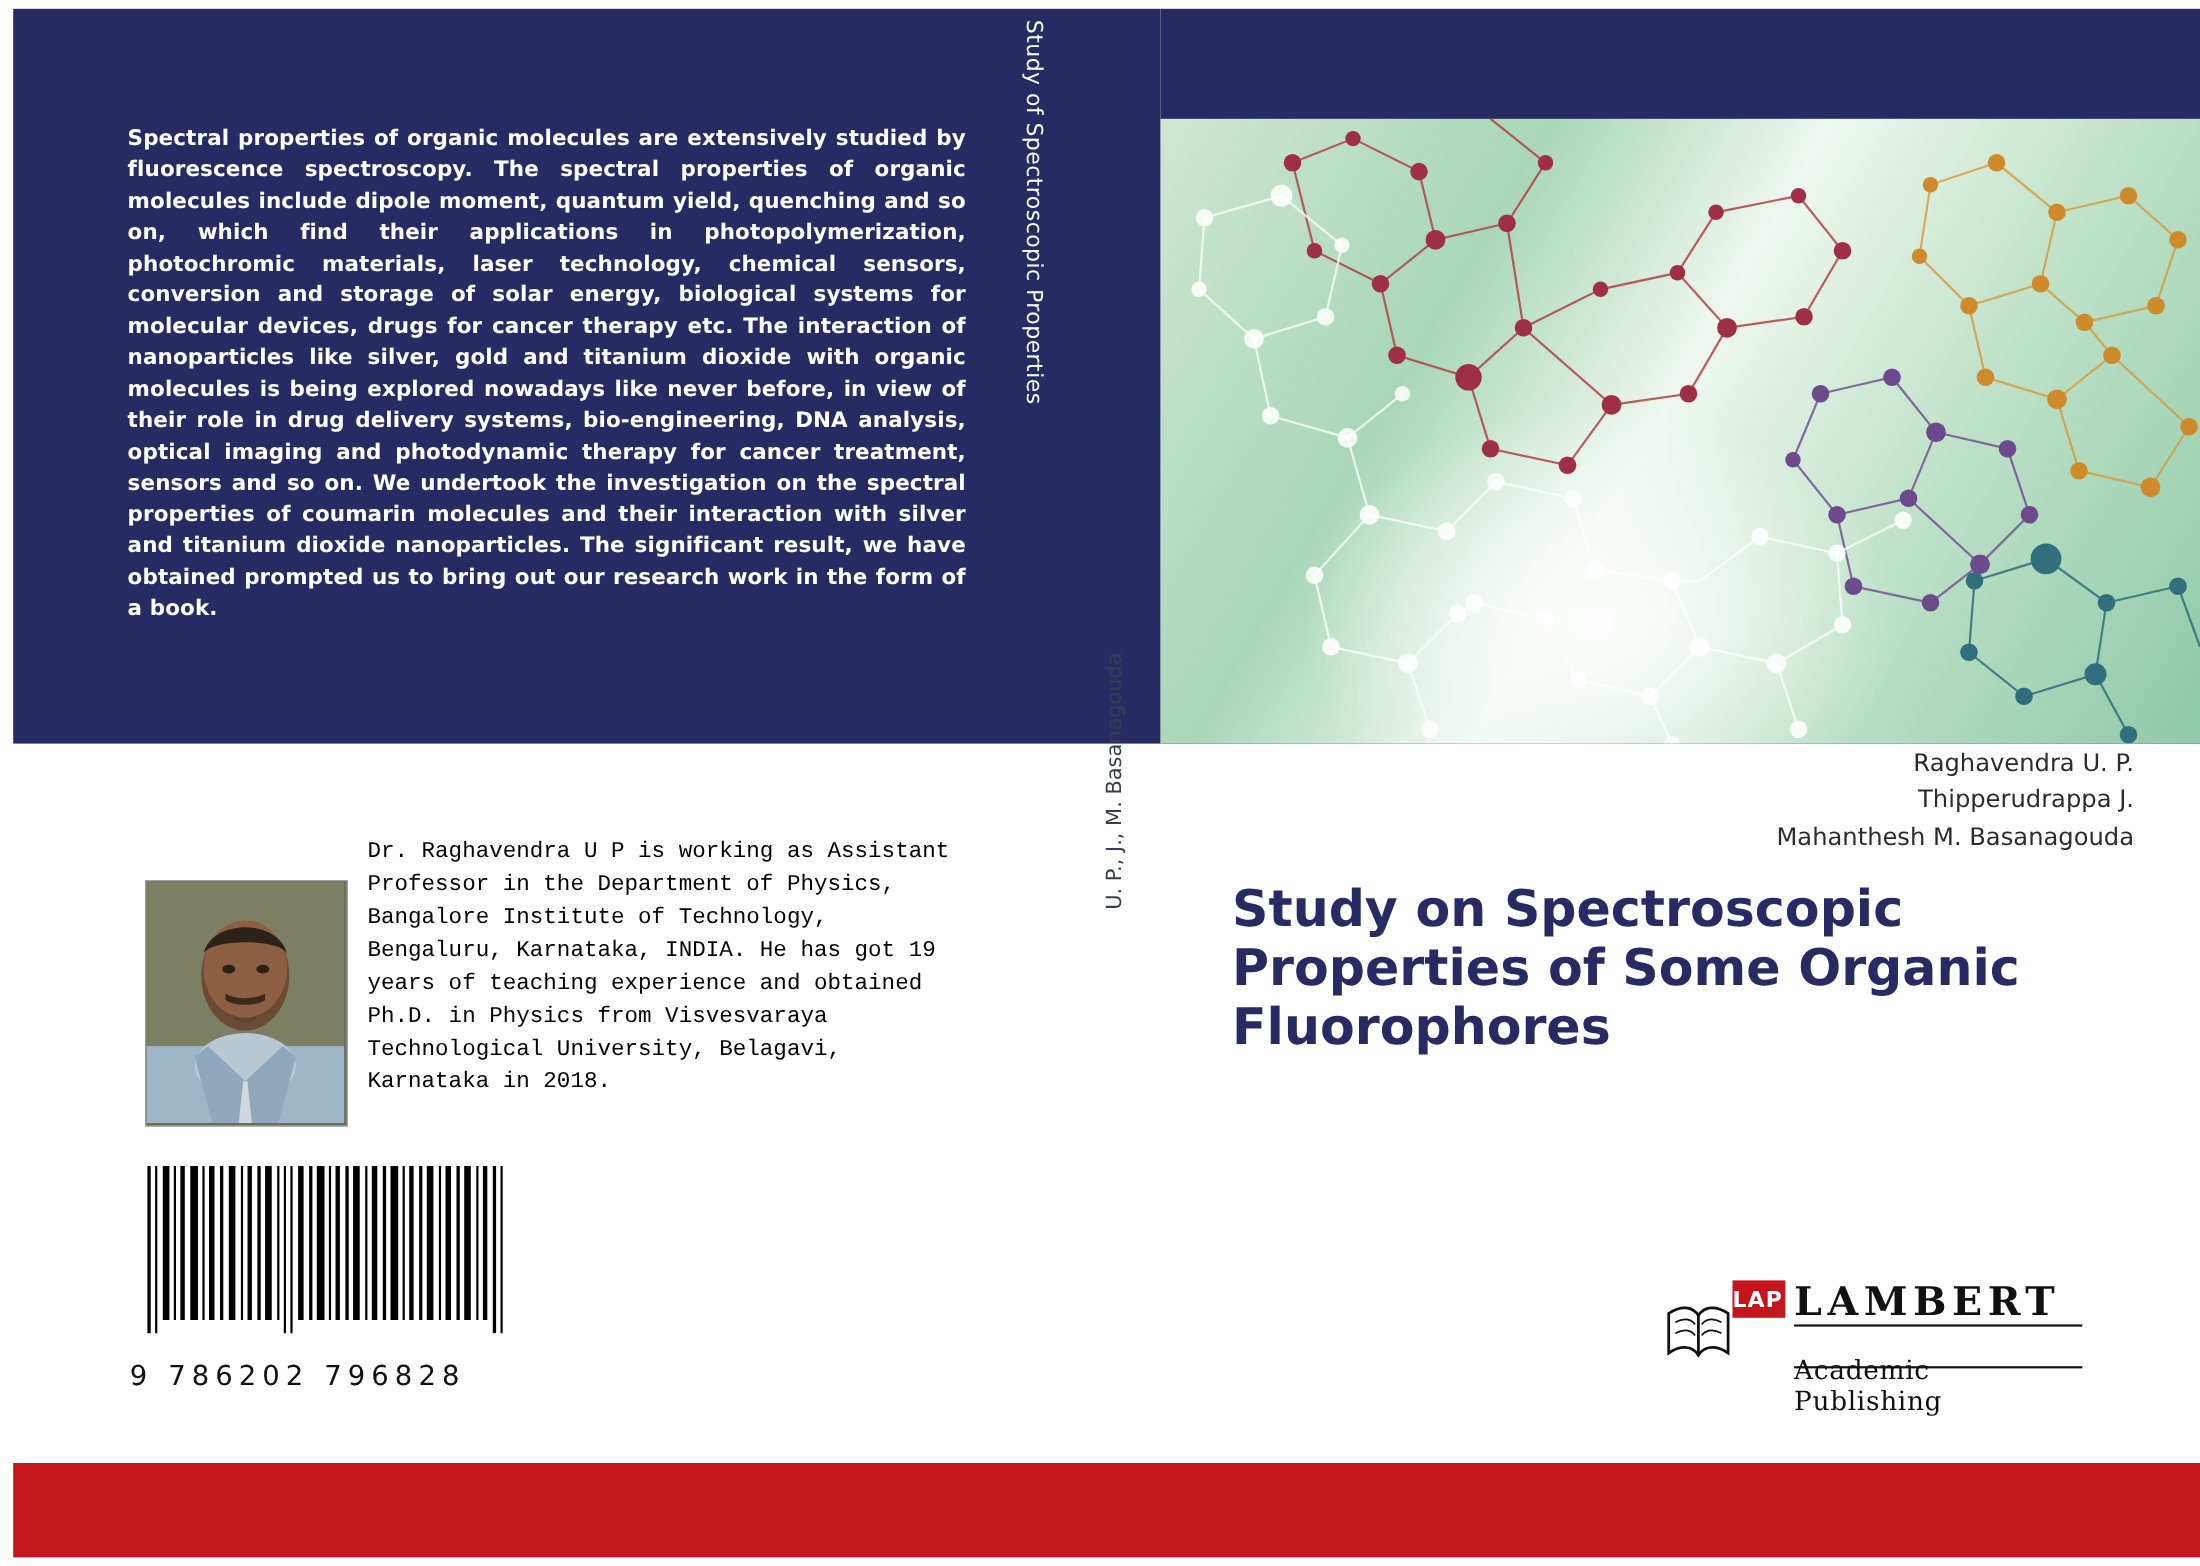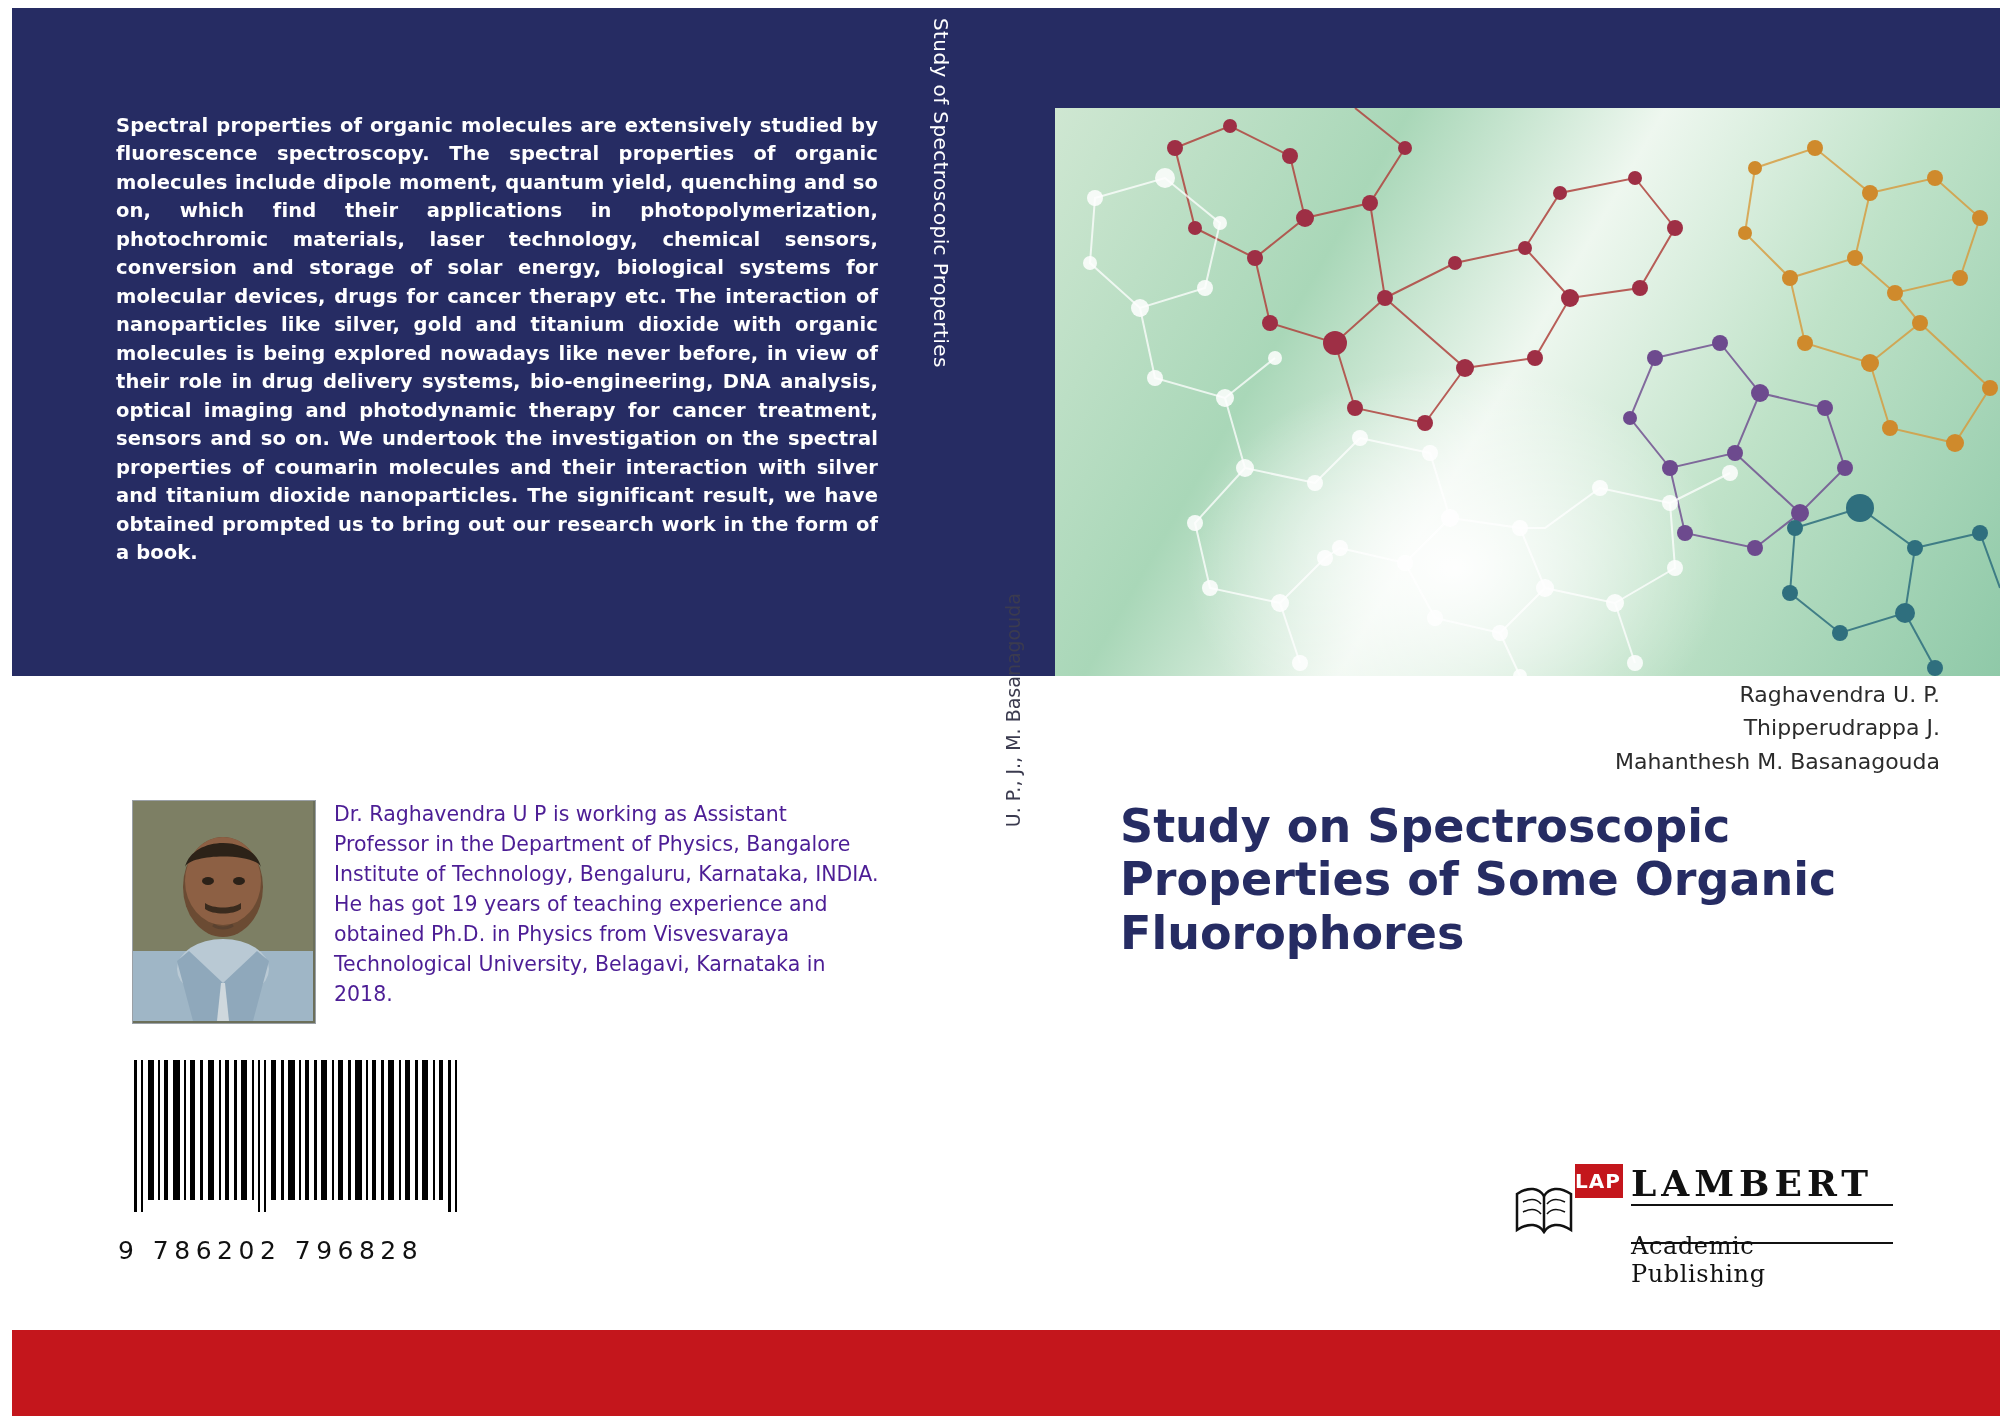--- a/index.html
+++ b/index.html
@@ -50,22 +50,22 @@
   .pub .acad{position:absolute;left:56px;top:46px;font-size:24px;color:#111;letter-spacing:.6px;
     font-family:"DejaVu Serif",serif;margin-top:24px;}
   .pub .rule{position:absolute;left:56px;top:42px;width:262px;height:2px;background:#111;}
   .pub .rule2{position:absolute;left:56px;top:80px;width:262px;height:2px;background:#111;}
   .pub .book{position:absolute;left:-62px;top:18px;width:62px;height:58px;}
 
   
   .bio-photo{position:absolute;left:132px;top:800px;width:182px;height:222px;
     border:1px solid #9aa0a6;background:#6b6f5a;overflow:hidden;}
   .bio-photo svg{display:block;}
-  .bio-text{position:absolute;left:334px;top:800px;width:545px;color:#4c1d95;font-size:20.5px;
-    line-height:1.46;}
+  .bio-text{position:absolute;left:334px;top:760px;width:545px;color:#000000;font-size:20.5px;
+    line-height:1.46;font-family:Liberation Mono, monospace;}
 
   
   .barcode{position:absolute;left:130px;top:1060px;width:335px;height:178px;}
   .isbn-digits{position:absolute;left:118px;top:1236px;width:360px;color:#111;font-size:25px;
     letter-spacing:5.5px;font-family:"DejaVu Sans",sans-serif;}
 
   
   .red-band{position:absolute;left:0;top:1330px;width:2000px;height:86px;background:#c4161c;}
   .bottom-white{position:absolute;left:0;top:1416px;width:2000px;height:8px;background:#fff;}
 </style>

